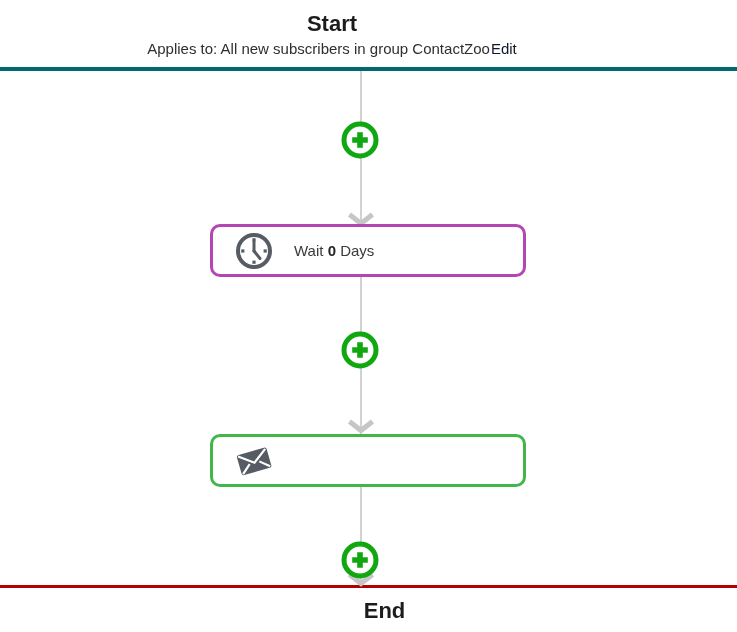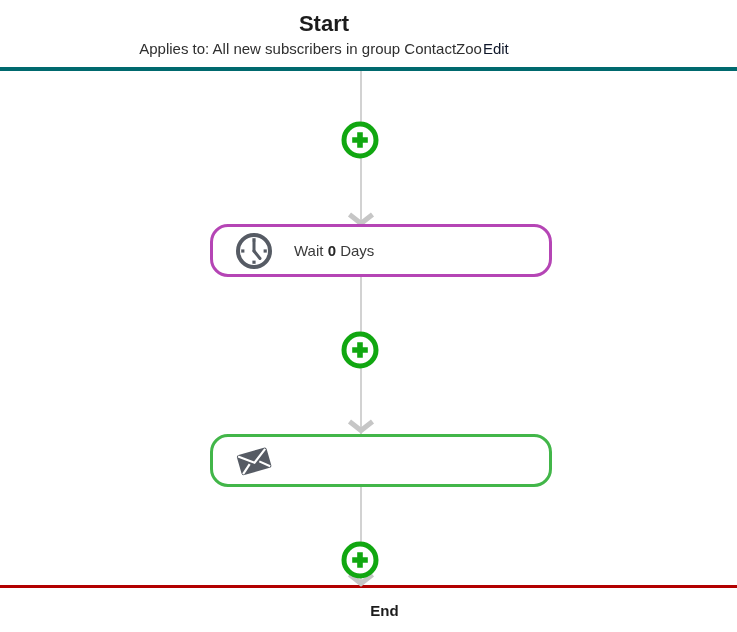--- a/index.html
+++ b/index.html
@@ -8,21 +8,21 @@
     position: relative;
     width: 737px;
     height: 632px;
     background: #ffffff;
     font-family: "Liberation Sans", sans-serif;
     overflow: hidden;
   }
   
   .start-header {
     position: absolute;
-    top: 0; left: 0;
+    top: 0; left: 8px;
     width: 628px;
     padding-left: 20px;           
     text-align: center;
   }
   .start-title {
     margin-top: 11px;
     font-size: 22px;
     line-height: 26px;
     font-weight: 700;
     color: #1c1c1c;
@@ -69,24 +69,24 @@
     border: none;
     background: transparent;
     cursor: pointer;
     z-index: 4;
   }
   .plus-btn svg { display: block; }
   
   .node {
     position: absolute;
     left: 210px;
-    width: 342px; height: 53px;
+    width: 316px; height: 53px;
     background: #ffffff;
     border: 3px solid;
-    border-radius: 18px;
+    border-radius: 10px;
     display: flex;
     align-items: center;
     cursor: pointer;
     z-index: 3;
   }
   .node-wait { top: 224px; border-color: #b545b5; }
   .node-send { top: 434px; border-color: #42b649; }
   .node-icon {
     margin-left: 21px;
     width: 40px; height: 40px;
@@ -110,21 +110,21 @@
     background: #b20000;
   }
   .end-footer {
     position: absolute;
     top: 598px; left: 0;
     width: 737px;
     padding-left: 32px;
     text-align: center;
   }
   .end-title {
-    font-size: 15px;
+    font-size: 22px;
     line-height: 26px;
     font-weight: 700;
     color: #1c1c1c;
   }
 </style>
 </head>
 <body>
 
 <div class="canvas">
 

